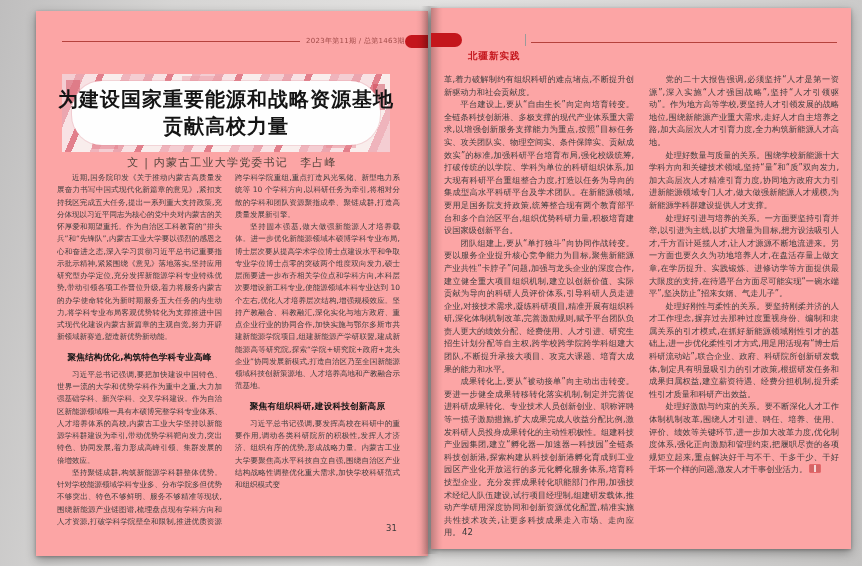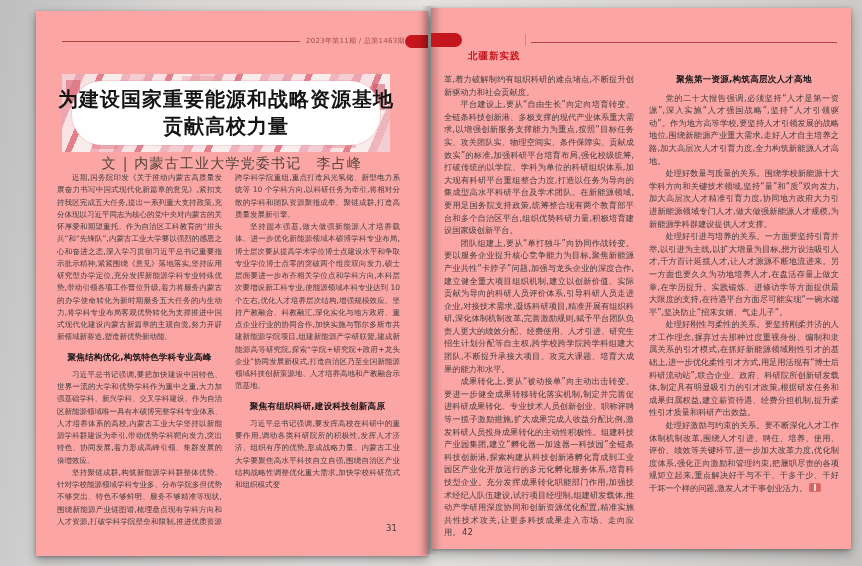--- a/index.html
+++ b/index.html
@@ -39,21 +39,21 @@
   .deco-4{right:34px;bottom:4px;width:30px;height:7px;background:rgba(233,140,150,.5);}
   .deco-5{left:120px;top:2px;width:40px;height:6px;background:rgba(238,160,168,.5);}
   .title-inner{position:absolute;left:10px;right:10px;top:7px;bottom:7px;background:#fefefe;
     display:flex;flex-direction:column;align-items:center;justify-content:center;
     box-shadow:0 0 0 1px rgba(222,140,150,.25);border-radius:30px;}
   .title-line{font-size:20px;font-weight:800;color:#141414;letter-spacing:1px;line-height:27px;white-space:nowrap;}
 
   
   .byline{position:absolute;left:0;width:100%;top:144px;text-align:center;
     font-family:"DejaVu Serif","Liberation Serif",serif;
-    font-size:14px;color:#53443c;letter-spacing:1.2px;}
+    font-size:11px;color:#53443c;letter-spacing:1.2px;}
 
   
   .body-cols{position:absolute;column-fill:auto;overflow:hidden;
     text-align:justify;color:#3f3f3f;}
   .body-cols p{margin:0;text-indent:2em;}
   .body-cols p.no-indent{text-indent:0;}
   .body-cols h3{margin:7px 0 6px;text-align:center;text-indent:0;
     font-size:8.6px;font-weight:700;color:#161616;letter-spacing:.2px;}
   .body-left{left:21px;top:161px;width:343px;height:361px;
     column-count:2;column-gap:13px;font-size:7.5px;line-height:12.25px;}
@@ -123,21 +123,20 @@
       <span class="pr-name">北疆新实践</span>
       <span class="pr-vbar"></span>
       <div class="pr-line"></div>
     </div>
 
     <div class="body-cols body-right">
       <p class="no-indent">革,着力破解制约有组织科研的难点堵点,不断提升创新驱动力和社会贡献度。</p>
       <p>平台建设上,要从“自由生长”向定向培育转变。全链条科技创新港、多极支撑的现代产业体系重大需求,以增强创新服务支撑能力为重点,按照“目标任务实、攻关团队实、物理空间实、条件保障实、贡献成效实”的标准,加强科研平台培育布局,强化校级统筹,打破传统的以学院、学科为单位的科研组织体系,加大现有科研平台重组整合力度,打造以任务为导向的集成型高水平科研平台及学术团队。在新能源领域,要用足国务院支持政策,统筹整合现有两个教育部平台和多个自治区平台,组织优势科研力量,积极培育建设国家级创新平台。</p>
       <p>团队组建上,要从“单打独斗”向协同作战转变。要以服务企业提升核心竞争能力为目标,聚焦新能源产业共性“卡脖子”问题,加强与龙头企业的深度合作,建立健全重大项目组织机制,建立以创新价值、实际贡献为导向的科研人员评价体系,引导科研人员走进企业,对接技术需求,凝练科研项目,精准开展有组织科研,深化体制机制改革,完善激励规则,赋予平台团队负责人更大的绩效分配、经费使用、人才引进、研究生招生计划分配等自主权,跨学校跨学院跨学科组建大团队,不断提升承接大项目、攻克大课题、培育大成果的能力和水平。</p>
       <p>成果转化上,要从“被动接单”向主动出击转变。要进一步健全成果转移转化落实机制,制定并完善促进科研成果转化、专业技术人员创新创业、职称评聘等一揽子激励措施,扩大成果完成人收益分配比例,激发科研人员投身成果转化的主动性积极性。组建科技产业园集团,建立“孵化器—加速器—科技园”全链条科技创新港,探索构建从科技创新港孵化育成到工业园区产业化开放运行的多元化孵化服务体系,培育科技型企业。充分发挥成果转化职能部门作用,加强技术经纪人队伍建设,试行项目经理制,组建研发载体,推动产学研用深度协同和创新资源优化配置,精准实施共性技术攻关,让更多科技成果走入市场、走向应用。</p>
-      <h3>聚焦第一资源,构筑高层次人才高地</h3>
       <p>党的二十大报告强调,必须坚持“人才是第一资源”,深入实施“人才强国战略”,坚持“人才引领驱动”。作为地方高等学校,要坚持人才引领发展的战略地位,围绕新能源产业重大需求,走好人才自主培养之路,加大高层次人才引育力度,全力构筑新能源人才高地。</p>
       <p>处理好数量与质量的关系。围绕学校新能源十大学科方向和关键技术领域,坚持“量”和“质”双向发力,加大高层次人才精准引育力度,协同地方政府大力引进新能源领域专门人才,做大做强新能源人才规模,为新能源学科群建设提供人才支撑。</p>
       <p>处理好引进与培养的关系。一方面要坚持引育并举,以引进为主线,以扩大增量为目标,想方设法吸引人才,千方百计延揽人才,让人才源源不断地流进来。另一方面也要久久为功地培养人才,在盘活存量上做文章,在学历提升、实践锻炼、进修访学等方面提供最大限度的支持,在待遇平台方面尽可能实现“一碗水端平”,坚决防止“招来女婿、气走儿子”。</p>
       <p>处理好刚性与柔性的关系。要坚持刚柔并济的人才工作理念,摒弃过去那种过度重视身份、编制和隶属关系的引才模式,在抓好新能源领域刚性引才的基础上,进一步优化柔性引才方式,用足用活现有“博士后科研流动站”,联合企业、政府、科研院所创新研发载体,制定具有明显吸引力的引才政策,根据研发任务和成果归属权益,建立薪资待遇、经费分担机制,提升柔性引才质量和科研产出效益。</p>
       <p><span>处理好激励与约束的关系。要不断深化人才工作体制机制改革,围绕人才引进、聘任、培养、使用、评价、绩效等关键环节,进一步加大改革力度,优化制度体系,强化正向激励和管理约束,把履职尽责的各项规矩立起来,重点解决好干与不干、干多干少、干好干坏一个样的问题,激发人才干事创业活力。</span><span class="end-mark"></span></p>
     </div>
 
     <div class="pagenum pagenum-42">42</div>
   </div>
 

